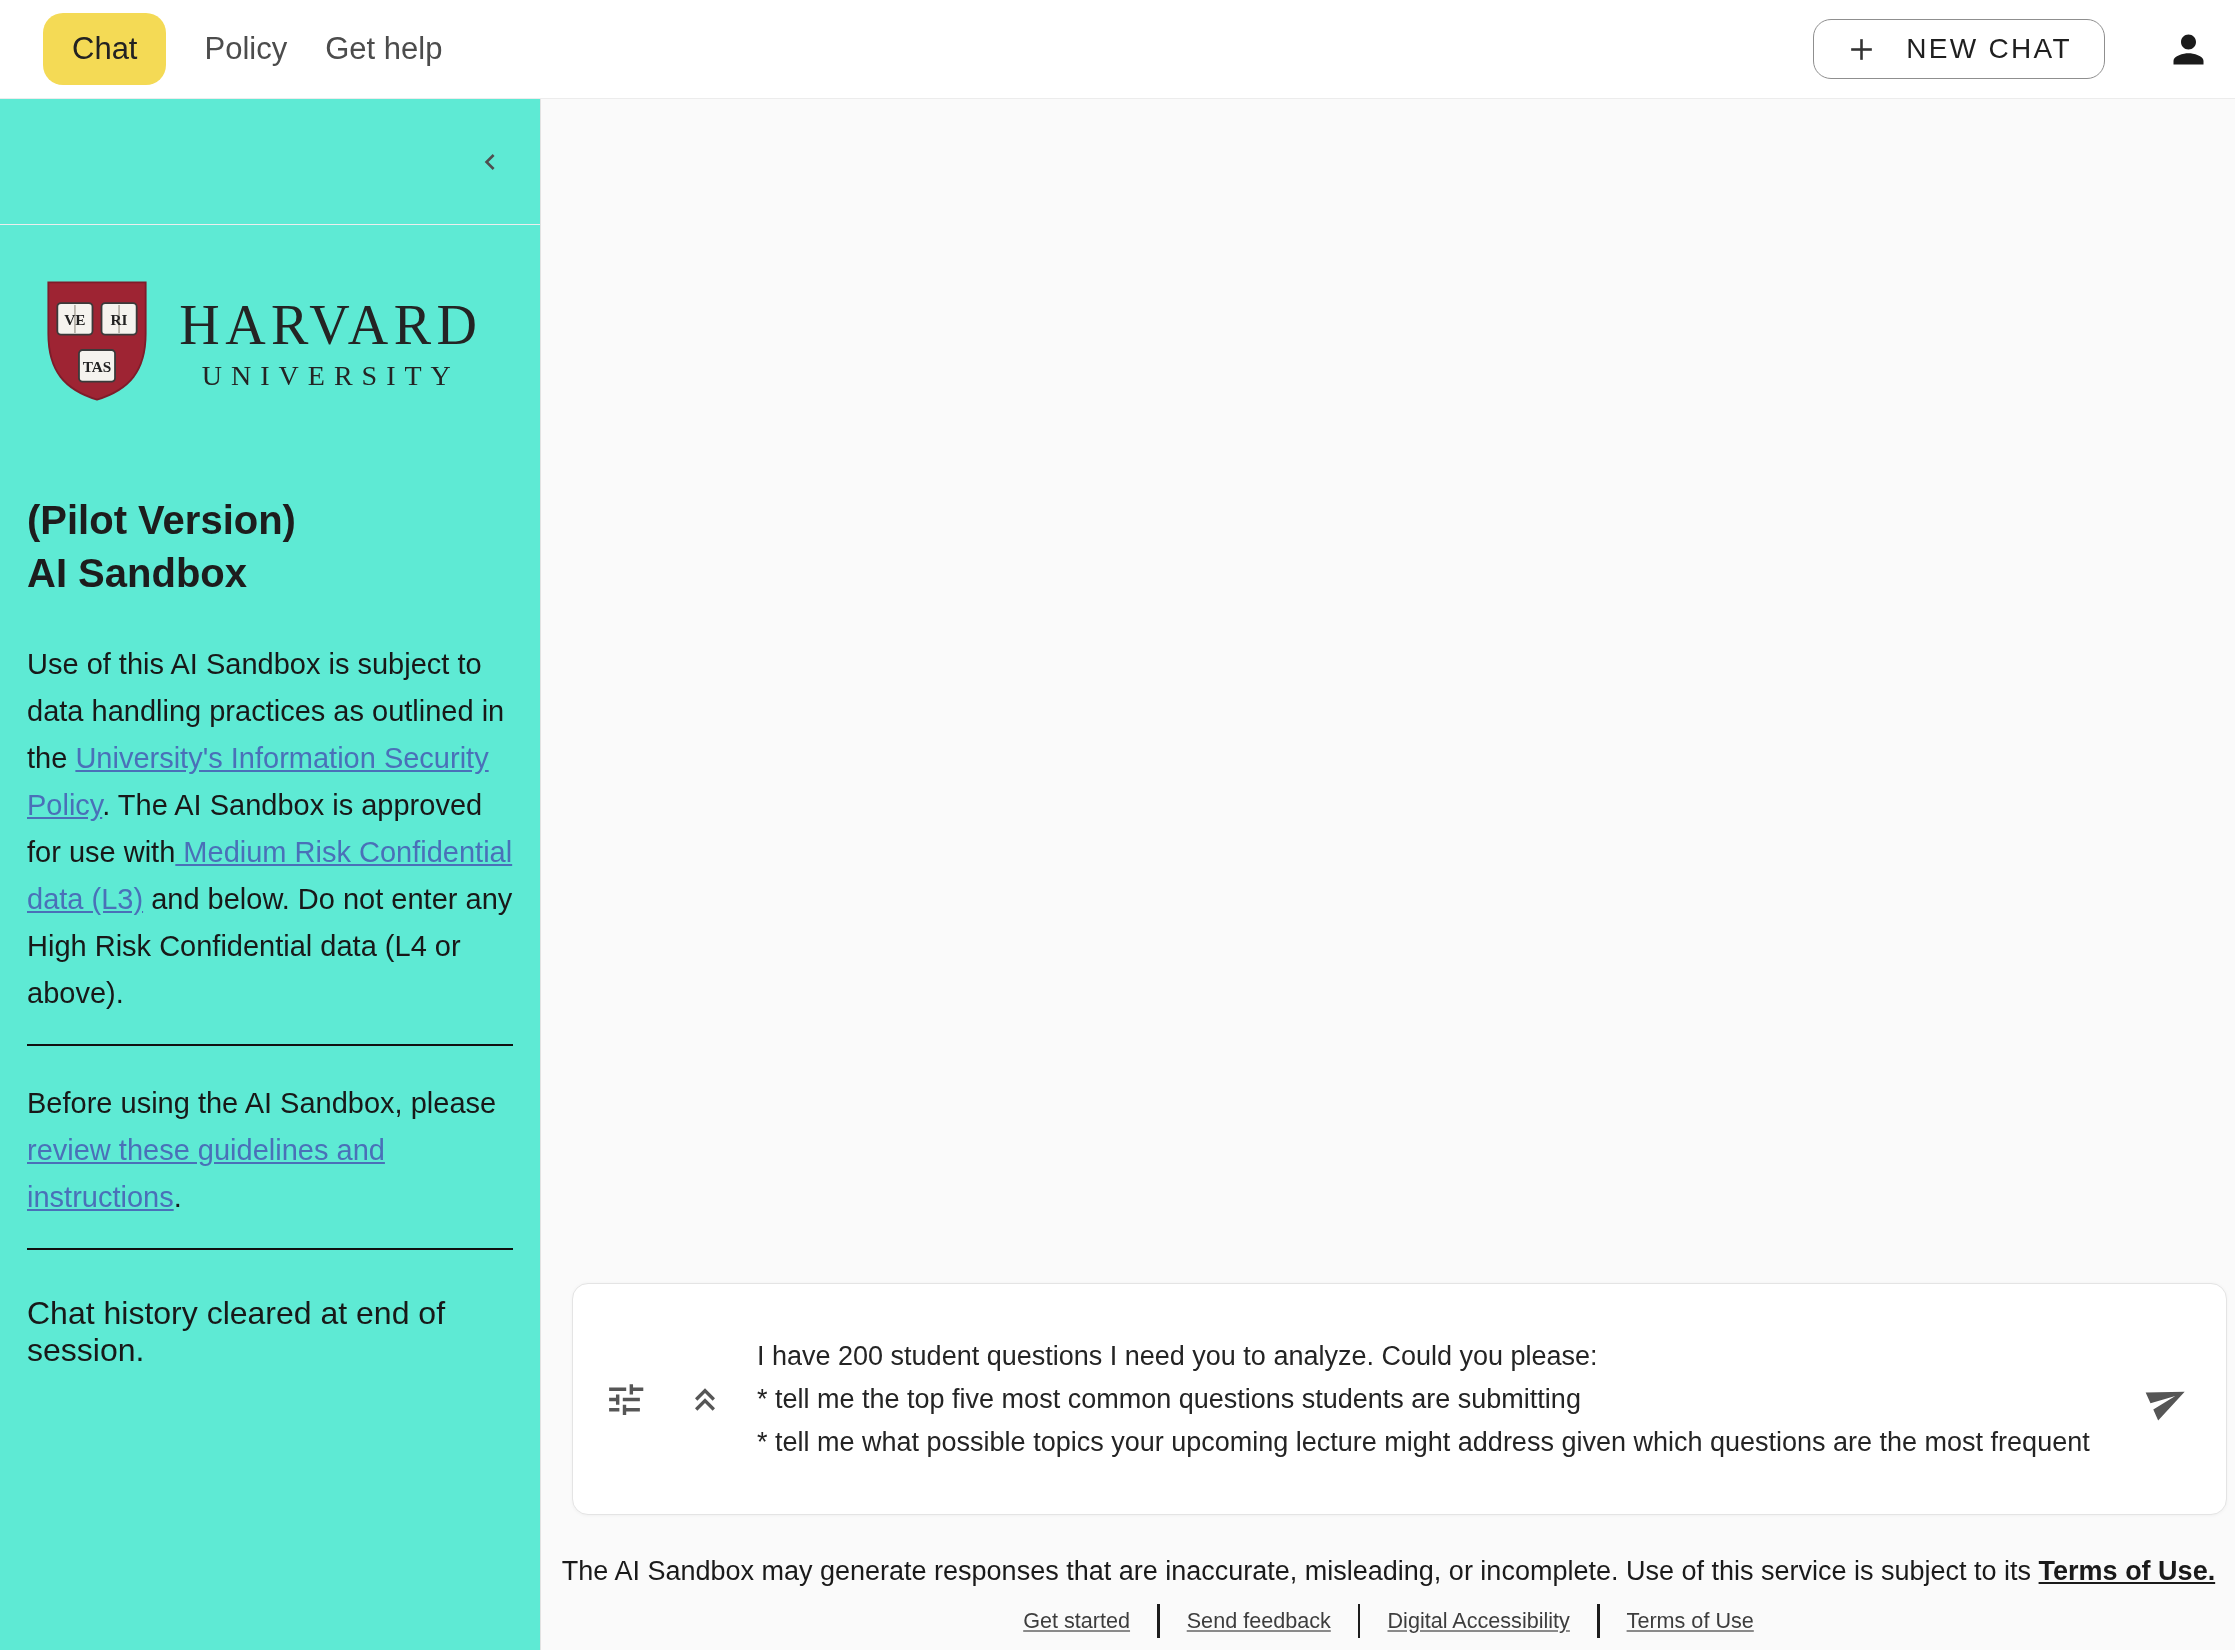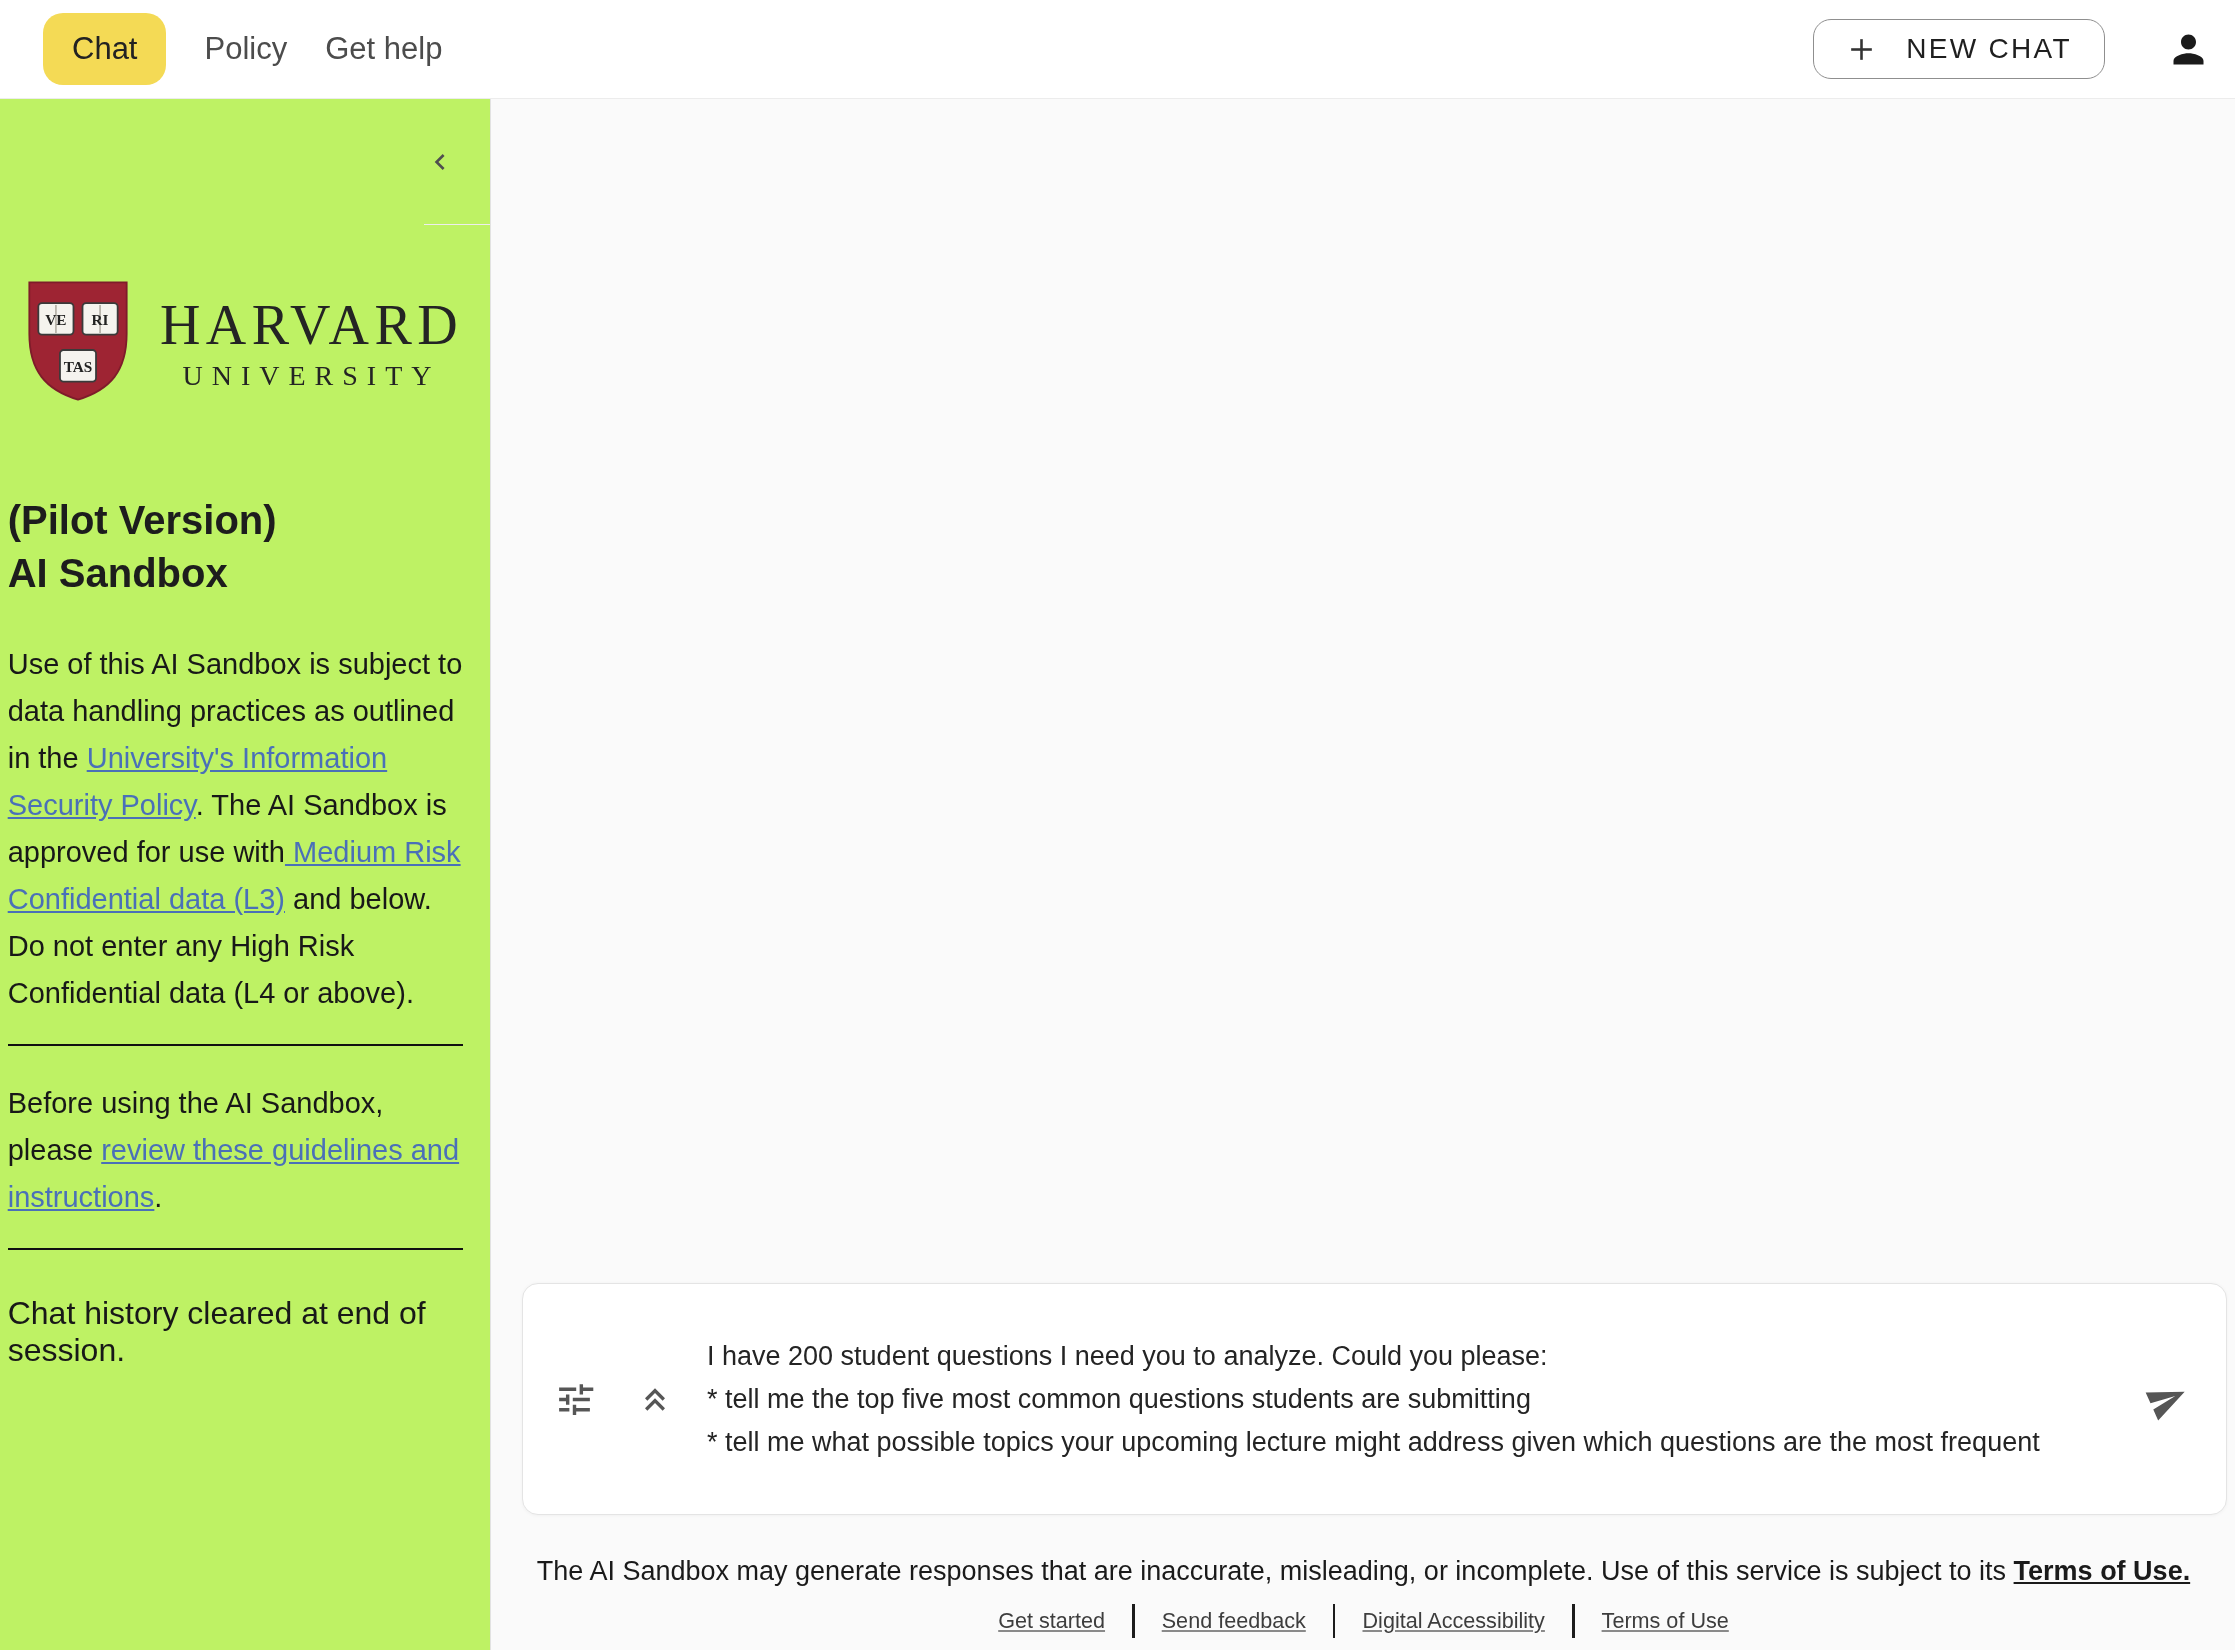--- a/index.html
+++ b/index.html
@@ -29,22 +29,22 @@
   .new-chat-btn .plus-icon svg { display:block; }
   .new-chat-label { font-size:28px; letter-spacing:2.3px; color:#1f1f1f; }
   .account-btn { margin-left:61px; margin-right:7.2px; cursor:pointer; }
   .account-btn svg { display:block; }
 
   
   .body { flex:1; display:flex; min-height:0; }
 
   
   .sidebar {
-    width:491px; flex:0 0 auto; background:#bef264;
-    border-right:1.8px solid #e2e2e2; display:flex; flex-direction:column;align-items:flex-end;
+    width:541px; flex:0 0 auto; background:#5eead4;
+    border-right:1.8px solid #e2e2e2; display:flex; flex-direction:column;
   }
   .collapse-row {
     height:126px; flex:0 0 auto; border-bottom:1.8px solid #ededed;
     display:flex; align-items:center; justify-content:flex-end; padding-right:34px;
   }
   .collapse-btn { cursor:pointer; line-height:0; }
   .side-content { padding:0 27px; }
   .logo-block { margin-top:52px; margin-left:15.3px; display:flex; align-items:center; }
   .shield { flex:0 0 auto; }
   .wordmark { margin-left:27px; color:#242424; }

